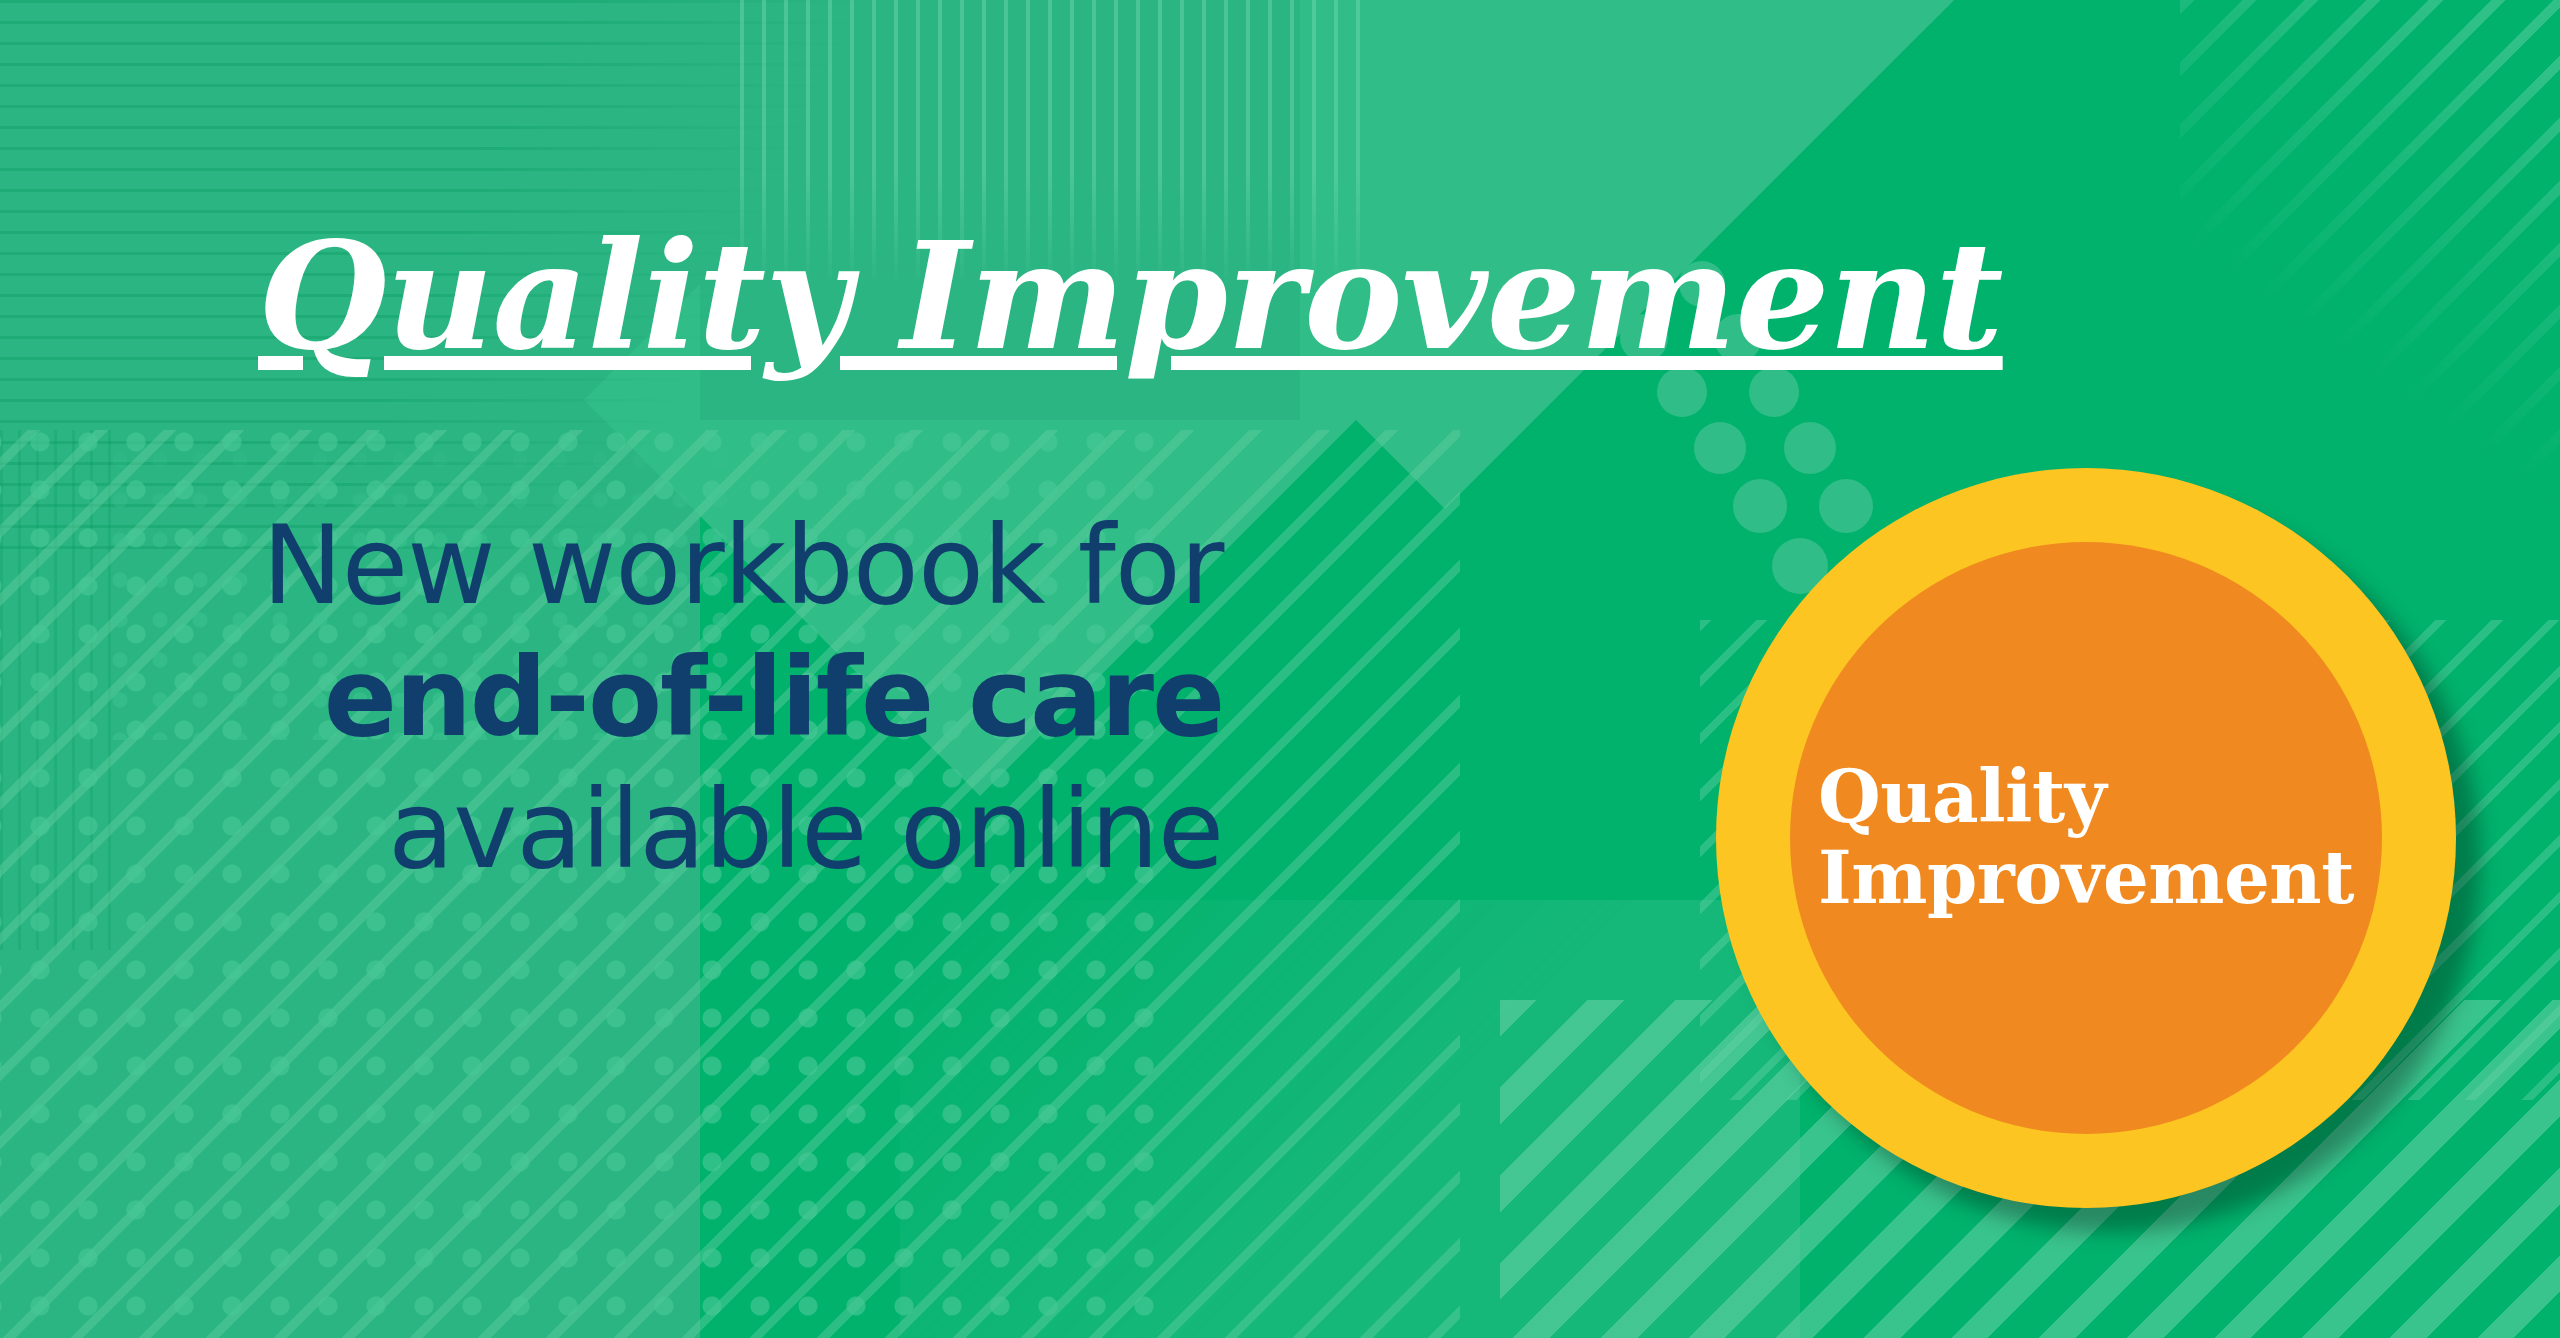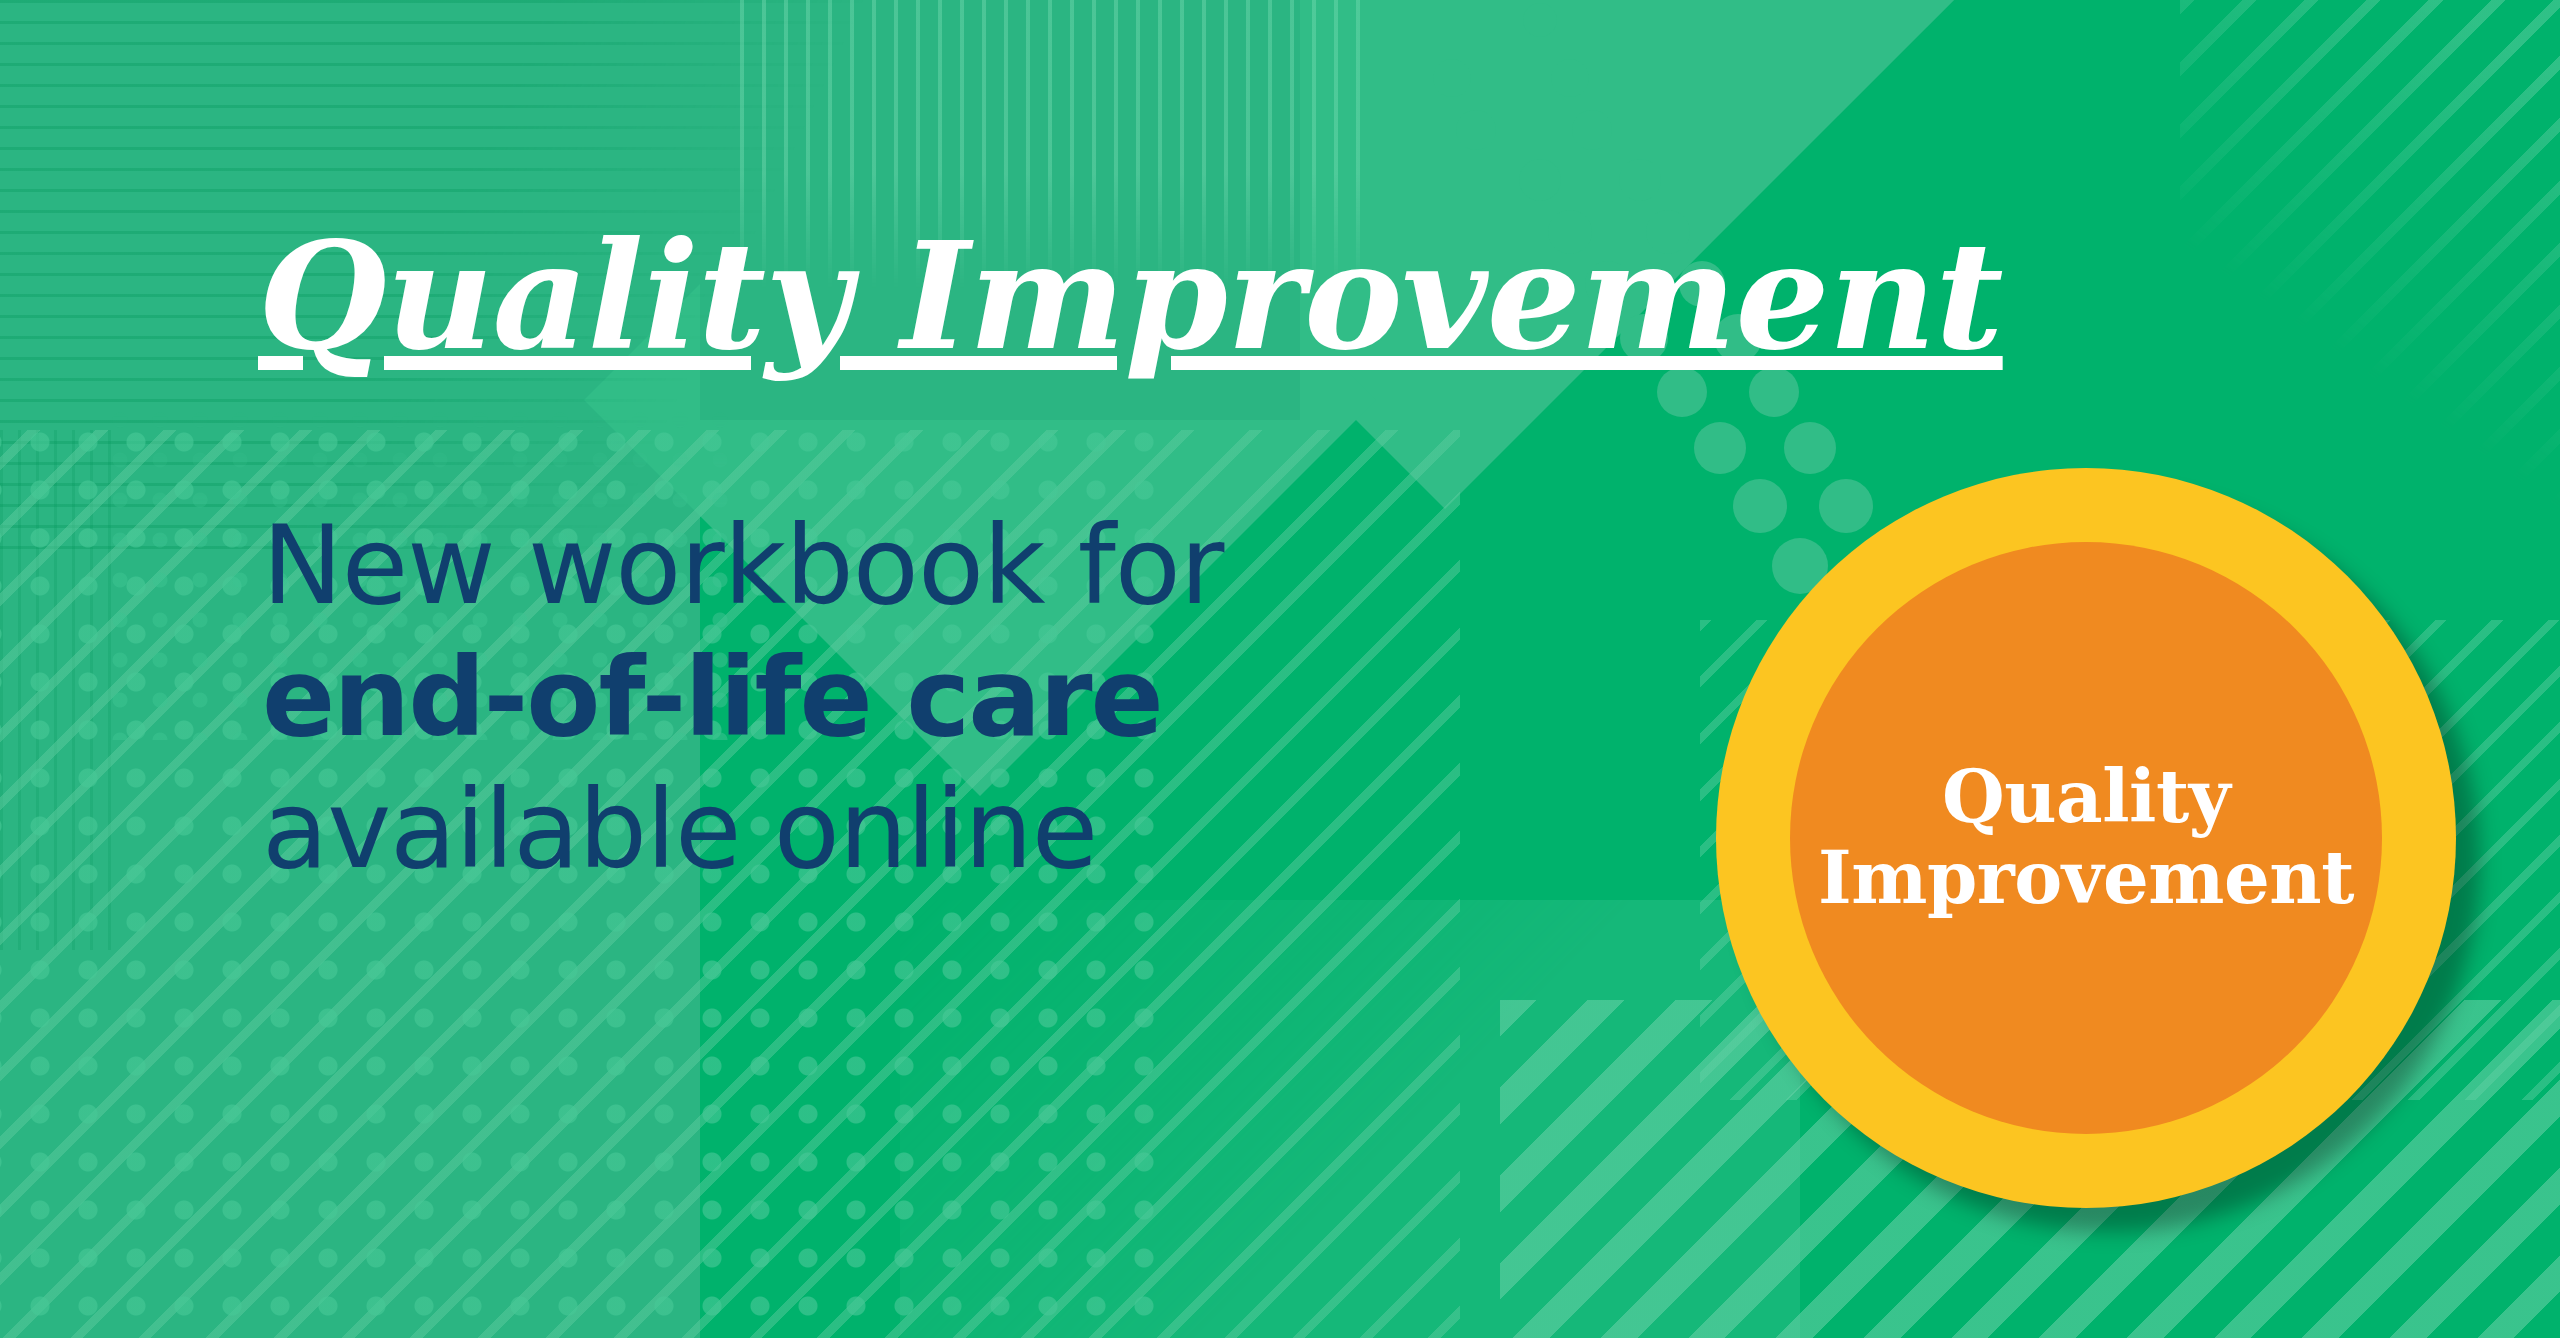--- a/index.html
+++ b/index.html
@@ -253,20 +253,21 @@
     top: 500px;
     color: #103F6E;
     font-family: "DejaVu Sans", "Liberation Sans", sans-serif;
     font-size: 108px;
     line-height: 1.22;
     letter-spacing: -1px;
   }
   .subhead .line {
     display: block;
     white-space: nowrap;
+    text-align: right;
   }
   .subhead .line.light {
     font-weight: 400;
   }
   .subhead .line.strong {
     font-weight: 700;
     letter-spacing: -2px;
   }
 
   
@@ -307,21 +308,21 @@
     display: flex;
     align-items: center;
     justify-content: center;
   }
   .badge-text {
     color: #ffffff;
     font-family: "DejaVu Serif", "Liberation Serif", serif;
     font-weight: 700;
     font-size: 72px;
     line-height: 1.12;
-    text-align: center;
+    text-align: left;
     letter-spacing: -0.5px;
   }
   .badge-text .bline {
     display: block;
     white-space: nowrap;
   }
 </style>
 </head>
 <body>
 

